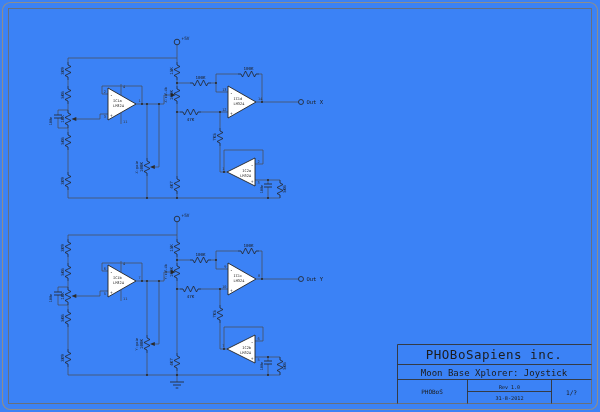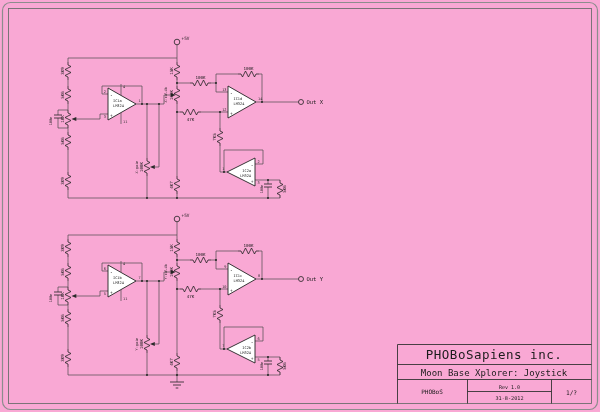--- a/index.html
+++ b/index.html
@@ -1,16 +1,16 @@
 <!DOCTYPE html>
 <html><head>
 <meta charset="utf-8">
 <style>
   html,body{margin:0;padding:0;background:#ffffff;}
-  #page{position:relative;width:600px;height:412px;background:#f9a8d4;overflow:hidden;}
+  #page{position:relative;width:600px;height:412px;background:#3b82f6;overflow:hidden;}
   svg{display:block;}
   text{font-family:"DejaVu Sans Mono","Liberation Mono",monospace;fill:#1c1c1c;}
   .wire{stroke:#4a4a4a;stroke-width:0.7;fill:none;}
   .comp{stroke:#222;stroke-width:0.8;fill:none;}
   .tri{stroke:#222;stroke-width:0.9;fill:#ffffff;}
   .fillc{fill:#2a2a2a;stroke:none;}
   .frame-outer{stroke:#8d8d8d;stroke-width:1.2;fill:none;}
   .frame-inner{stroke:#6f6f6f;stroke-width:0.9;fill:none;}
   .tb{stroke:#333;stroke-width:0.9;fill:none;}
   .lbl{font-size:4.2px;}

